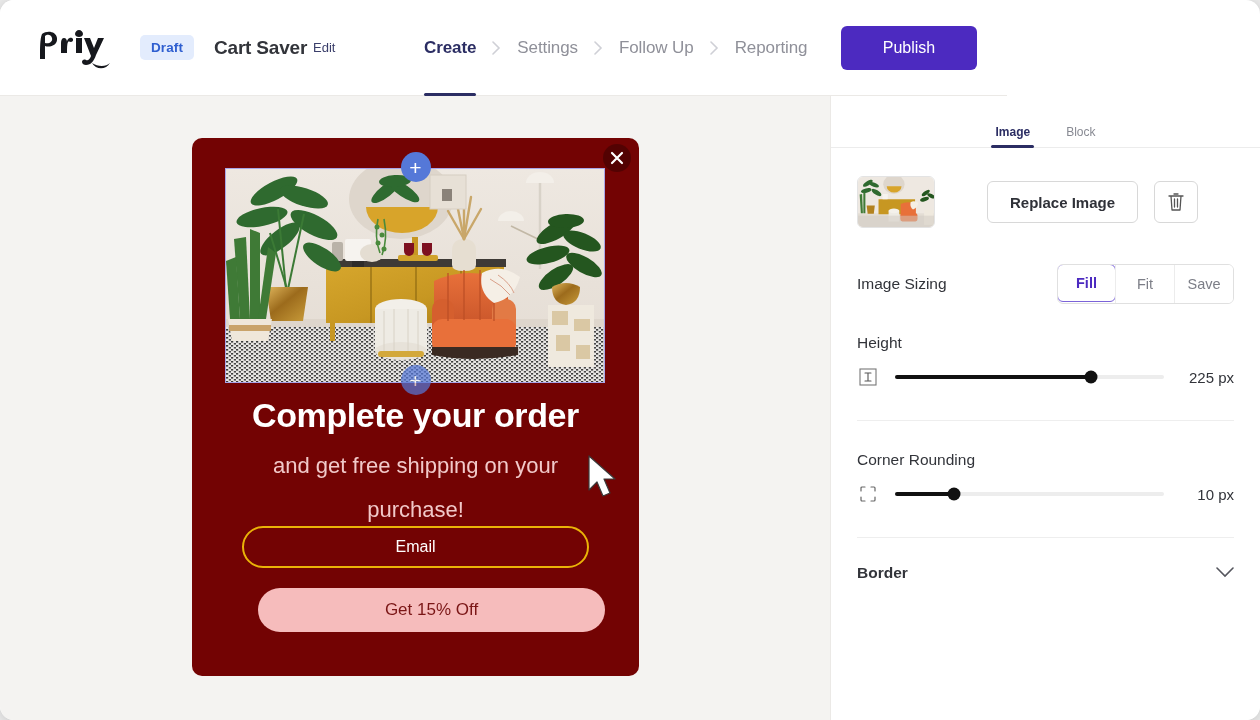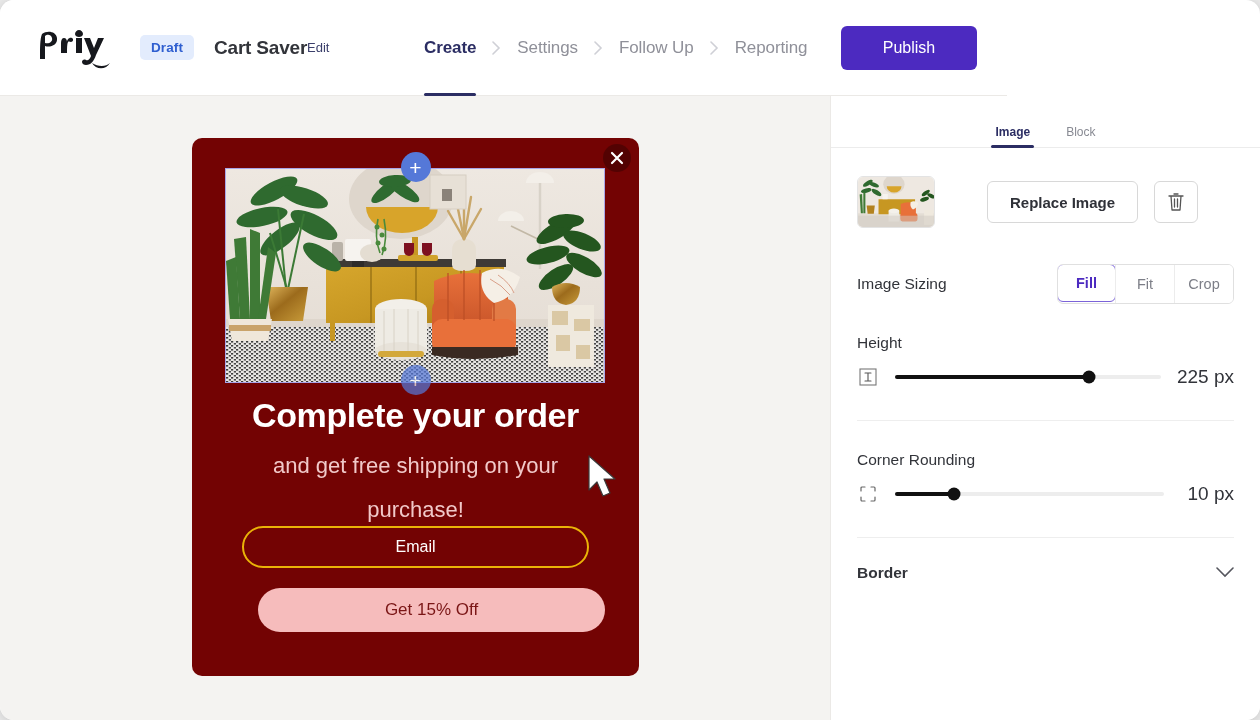--- a/index.html
+++ b/index.html
@@ -40,21 +40,21 @@
     padding: 5px 11px;
     border-radius: 5px;
     letter-spacing: .1px;
   }
   .camp-name {
     margin-left: 20px;
     font-size: 19px; color: #32343a; font-weight: bold;
     letter-spacing: -.2px;
   }
   .edit-link {
-    margin-left: 0;
+    margin-left: 6px;
     font-size: 13px; color: #3b3f6b;
     cursor: pointer;
   }
 
   .steps {
     position: absolute; left: 424px; top: 0;
     height: 96px;
     display: flex; align-items: center;
   }
   .step {
@@ -280,21 +280,21 @@
     position: absolute; left: 0; top: 0; height: 4px;
     background: #111; border-radius: 2px;
   }
   .thumb-dot {
     position: absolute; top: 50%;
     width: 13px; height: 13px; border-radius: 50%;
     background: #111; transform: translate(-50%, -50%);
     cursor: grab;
   }
   .value-text {
-    font-size: 19px; color: #32343a;
+    font-size: 15px; color: #32343a;
     min-width: 54px; text-align: right;
     flex: none;
   }
   .divider { height: 1px; background: #eeeeee; margin-top: 32px; }
 
   .border-row {
     display: flex; align-items: center; justify-content: space-between;
     margin-top: 26px;
     cursor: pointer;
   }
@@ -586,21 +586,21 @@
             <path d="M2 4 h14 M7 2 h4 M4 4 l1 14 h8 l1 -14 M7.5 7 v8 M10.5 7 v8" stroke="#555" stroke-width="1.3" fill="none" stroke-linecap="round" stroke-linejoin="round"></path>
           </svg>
         </div>
       </div>
 
       <div class="row-sizing">
         <div class="label">Image Sizing</div>
         <div class="seg">
           <div class="seg-item active">Fill</div>
           <div class="seg-item">Fit</div>
-          <div class="seg-item">Crop</div>
+          <div class="seg-item">Save</div>
         </div>
       </div>
 
       <div class="section">
         <div class="section-label">Height</div>
         <div class="slider-row">
           <div class="slider-icon">
             <svg width="18" height="18" viewBox="0 0 18 18">
               <rect x="1" y="1" width="16" height="16" fill="none" stroke="#777" stroke-width="1.1"></rect>
               <path d="M6 5 h6 M9 5 v8 M6 13 h6" stroke="#555" stroke-width="1.1" stroke-linecap="round"></path>

